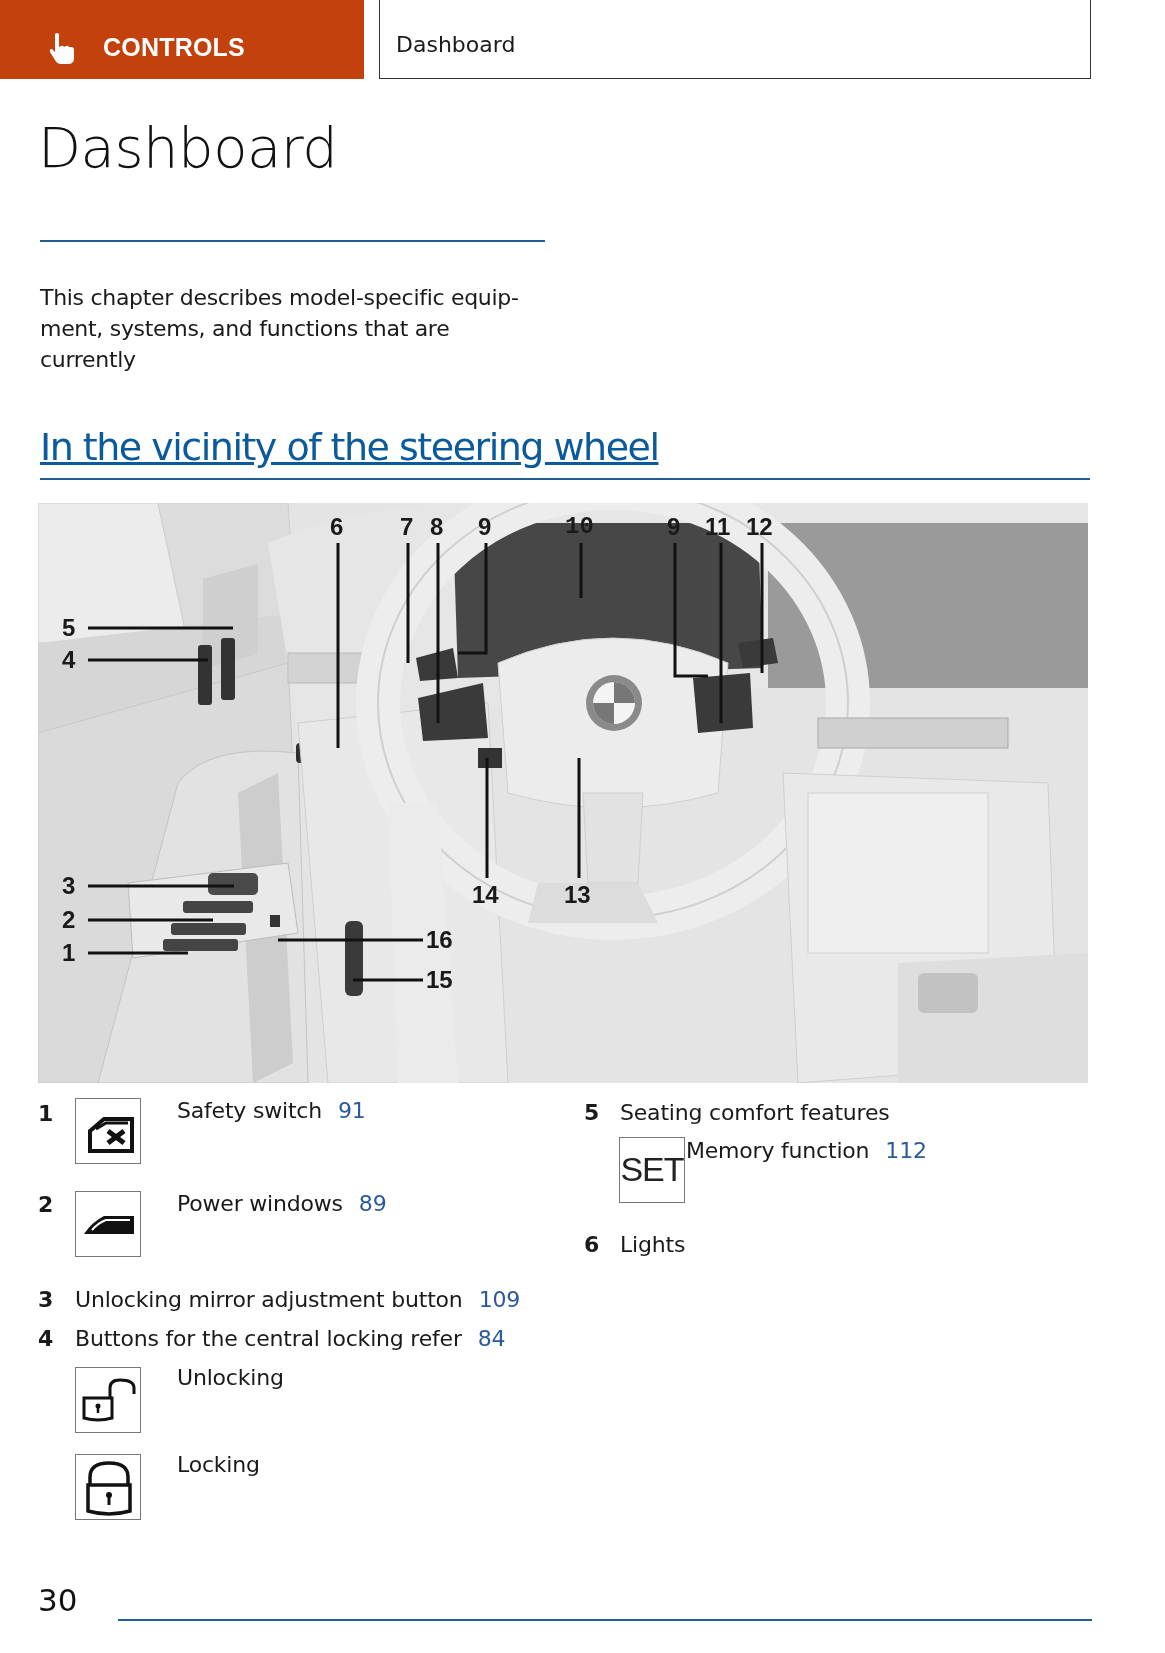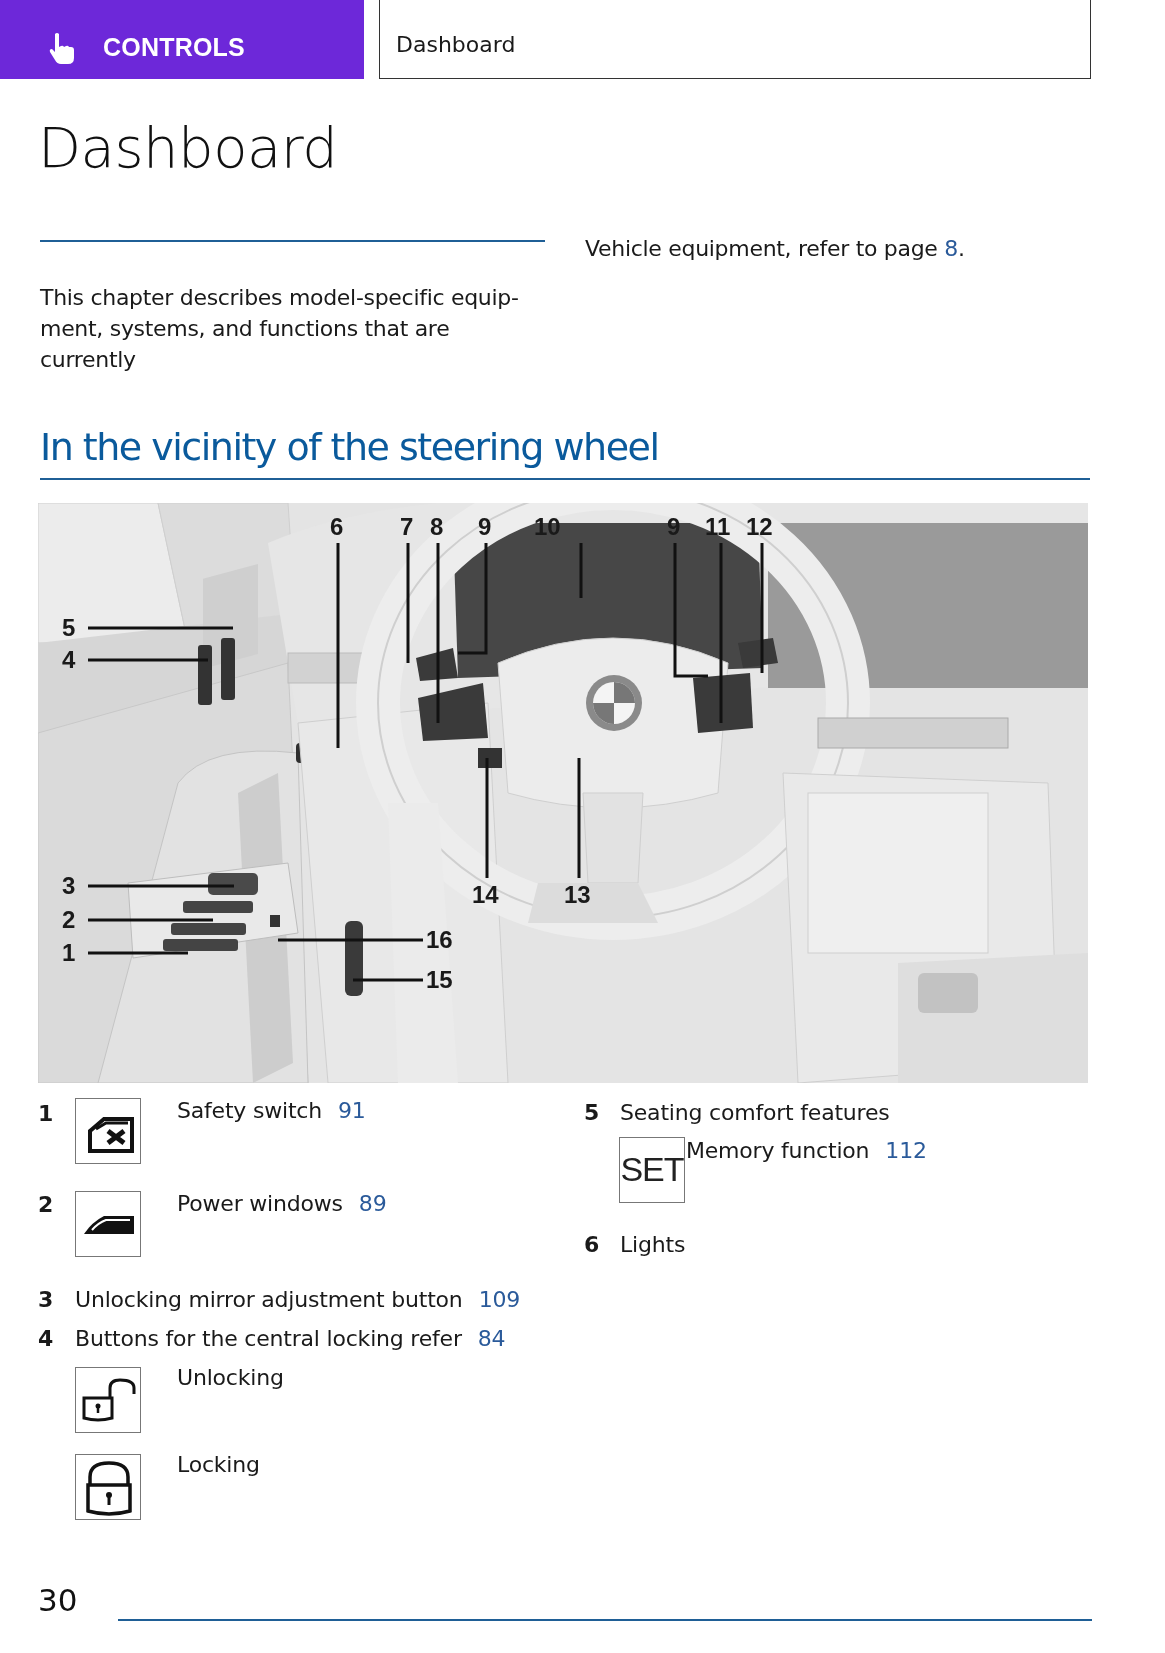--- a/index.html
+++ b/index.html
@@ -1,39 +1,39 @@
 <!DOCTYPE html>
 <html><head>
 <meta charset="utf-8">
 <style>
   * { box-sizing: border-box; margin: 0; padding: 0; }
   html, body { width: 1165px; height: 1653px; background: #ffffff; overflow: hidden; }
   body { position: relative; font-family: "DejaVu Sans", sans-serif; color: #1a1a1a; }
 
-  .hdr-blue { position: absolute; left: 0; top: 0; width: 364px; height: 79px; background: #6d28d9; }
+  .hdr-blue { position: absolute; left: 0; top: 0; width: 364px; height: 79px; background: #c2410c; }
   .hdr-blue .hand { position: absolute; left: 48px; top: 32px; width: 30px; height: 34px; }
   .hdr-blue .lbl { position: absolute; left: 103px; top: 33px; font-family: "Liberation Sans", sans-serif; font-weight: bold; font-size: 25px; color: #ffffff; letter-spacing: 0.2px; }
   .hdr-box { position: absolute; left: 379px; top: -2px; width: 712px; height: 81px; border: 1.5px solid #333; border-top: none; }
   .hdr-box .lbl { position: absolute; left: 16px; top: 34px; font-size: 22px; color: #1a1a1a; }
 
   .page-title { position: absolute; left: 38px; top: 115px; font-size: 56px; font-weight: 300; color: #111; font-family: "DejaVu Sans", sans-serif; letter-spacing: -0.5px; }
 
   .sec1 { position: absolute; left: 40px; top: 230px; width: 505px; }
   .sec-h { font-size: 38px; color: #0a5a9c; font-weight: normal; letter-spacing: -0.5px; white-space: nowrap; font-family: "DejaVu Sans", sans-serif; }
   .sec1 .sec-h { font-size: 36px; letter-spacing: -1.2px; }
   .rule { height: 2px; background: #1f5f96; }
   .sec1 .rule { margin-top: 10px; width: 505px; }
   .para { font-size: 22px; line-height: 31px; color: #1a1a1a; letter-spacing: -0.3px; }
   .sec1 .para { margin-top: 40px; }
   .col2 { position: absolute; left: 585px; top: 233px; width: 510px; }
   .col2 .para + .para { margin-top: 8px; }
   .link { color: #2a5a9a; }
 
   .sec2 { position: absolute; left: 40px; top: 425px; width: 1050px; }
-  .sec2 .sec-h { font-size: 38px; letter-spacing: -1.5px; }
+  .sec2 .sec-h { font-size: 38px; letter-spacing: -1.5px; text-decoration: underline; }
   .sec2 .rule { margin-top: 9px; }
 
   .diagram { position: absolute; left: 38px; top: 503px; width: 1050px; height: 580px; background: #e6e6e6; overflow: hidden; }
   .diagram svg { position: absolute; left: 0; top: 0; }
   .callout { position: absolute; font-family: "Liberation Sans", sans-serif; font-weight: bold; font-size: 24px; color: #1a1a1a; line-height: 1; }
 
   .legend { position: absolute; font-size: 22px; color: #1a1a1a; letter-spacing: -0.2px; }
   .num { position: absolute; font-weight: bold; font-family: "DejaVu Sans", sans-serif; font-size: 22px; }
   .txt { position: absolute; white-space: nowrap; }
   .pg { color: #2a5a9a; margin-left: 16px; }
@@ -57,21 +57,20 @@
   <span class="lbl">Dashboard</span>
 </div>
 
 <div class="page-title">Dashboard</div>
 
 <div class="sec1">
   <div class="rule"></div>
   <div class="para">This chapter describes model-specific equip-<br>ment, systems, and functions that are currently</div>
 </div>
 <div class="col2">
-  <div class="para"><span>Vehicle equipment, refer to page </span><span class="link">8</span><span>.</span></div>
 </div>
 
 <div class="sec2">
   <div class="sec-h">In the vicinity of the steering wheel</div>
   <div class="rule"></div>
 </div>
 
 <div class="diagram">
   <svg width="1050" height="580" viewBox="0 0 1050 580">
 
@@ -174,21 +173,21 @@
       <line x1="315" y1="477" x2="385" y2="477"></line>
     </g>
   </svg>
 
   <span class="callout" style="left:24px;top:113px;">5</span>
   <span class="callout" style="left:24px;top:145px;">4</span>
   <span class="callout" style="left:292px;top:12px;">6</span>
   <span class="callout" style="left:362px;top:12px;">7</span>
   <span class="callout" style="left:392px;top:12px;">8</span>
   <span class="callout" style="left:440px;top:12px;">9</span>
-  <span class="callout" style="left:496px;top:12px;">10</span>
+  <span class="callout" style="left:527px;top:12px;font-family:Liberation Mono, monospace;">10</span>
   <span class="callout" style="left:629px;top:12px;">9</span>
   <span class="callout" style="left:667px;top:12px;">11</span>
   <span class="callout" style="left:708px;top:12px;">12</span>
   <span class="callout" style="left:24px;top:371px;">3</span>
   <span class="callout" style="left:24px;top:405px;">2</span>
   <span class="callout" style="left:24px;top:438px;">1</span>
   <span class="callout" style="left:434px;top:380px;">14</span>
   <span class="callout" style="left:526px;top:380px;">13</span>
   <span class="callout" style="left:388px;top:425px;">16</span>
   <span class="callout" style="left:388px;top:465px;">15</span>

